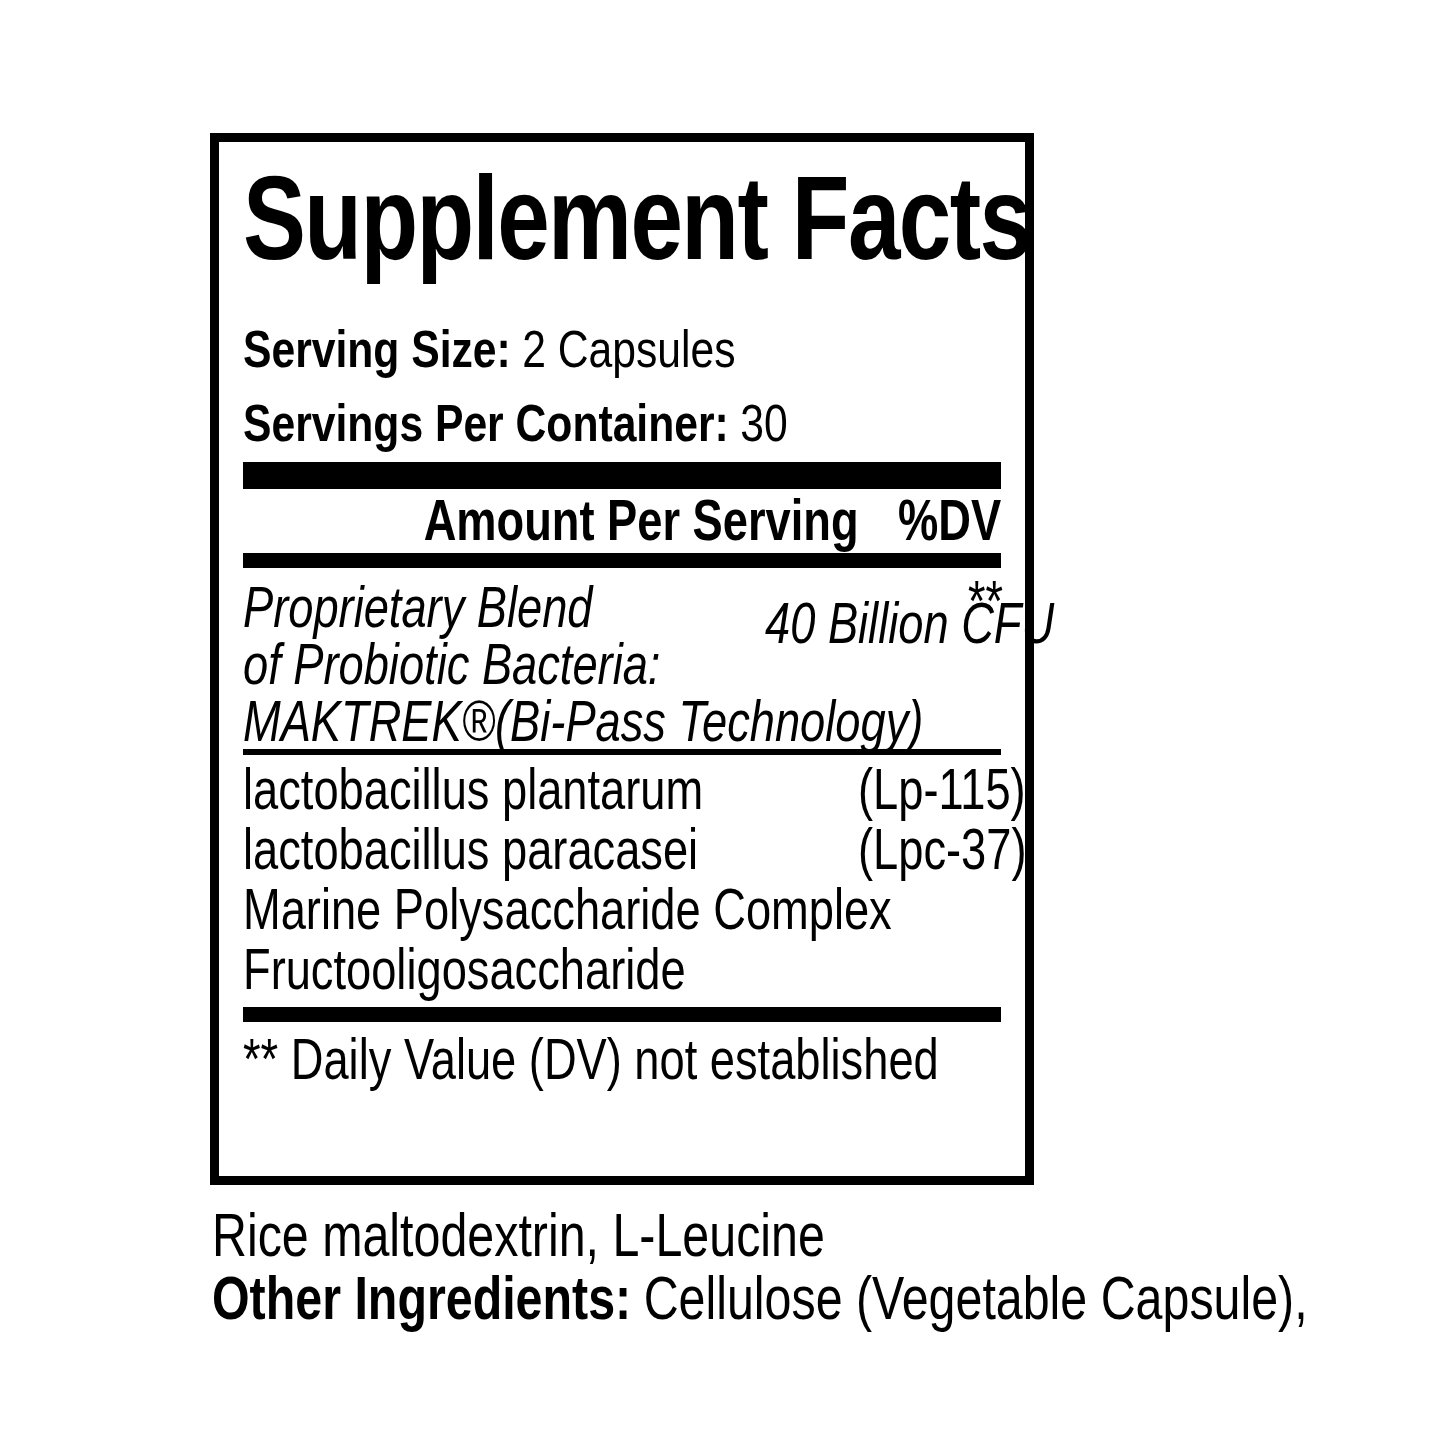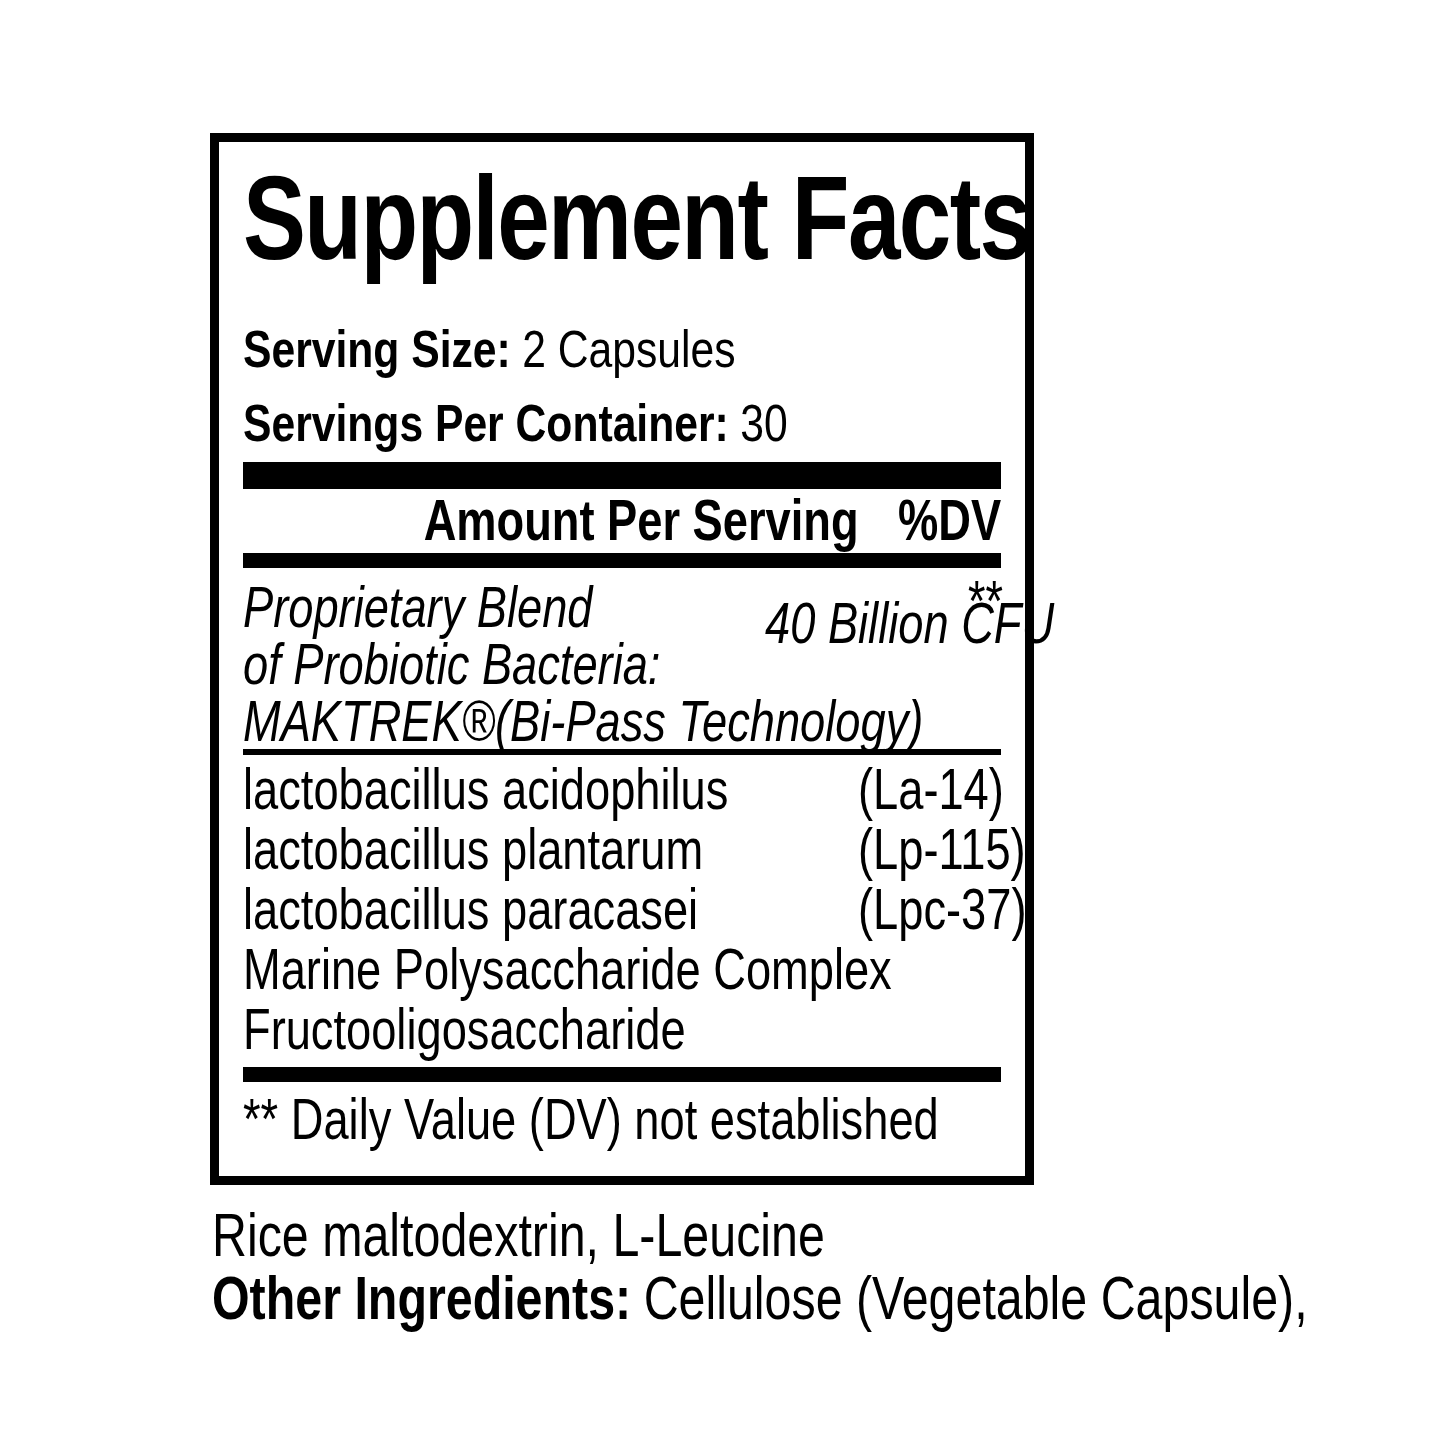--- a/index.html
+++ b/index.html
@@ -97,24 +97,20 @@
         <span class="tx">of Probiotic Bacteria:</span>
       </div>
       <div>
         <span class="tx">MAKTREK®(Bi-Pass Technology)</span>
       </div>
     </div>
 
     <div class="thin-rule"></div>
 
     <div class="rows-block" id="ingredient-rows">
-      <div class="irow">
-        <span class="tx irow-name">lactobacillus acidophilus</span>
-        <span class="icode"><span class="tx irow-code">(La-14)</span></span>
-      </div>
 
 
       <div class="irow">
         <span class="tx irow-name">lactobacillus plantarum</span>
         <span class="icode"><span class="tx irow-code">(Lp-115)</span></span>
       </div>
 
       <div class="irow">
         <span class="tx irow-name">lactobacillus paracasei</span>
         <span class="icode"><span class="tx irow-code">(Lpc-37)</span></span>

